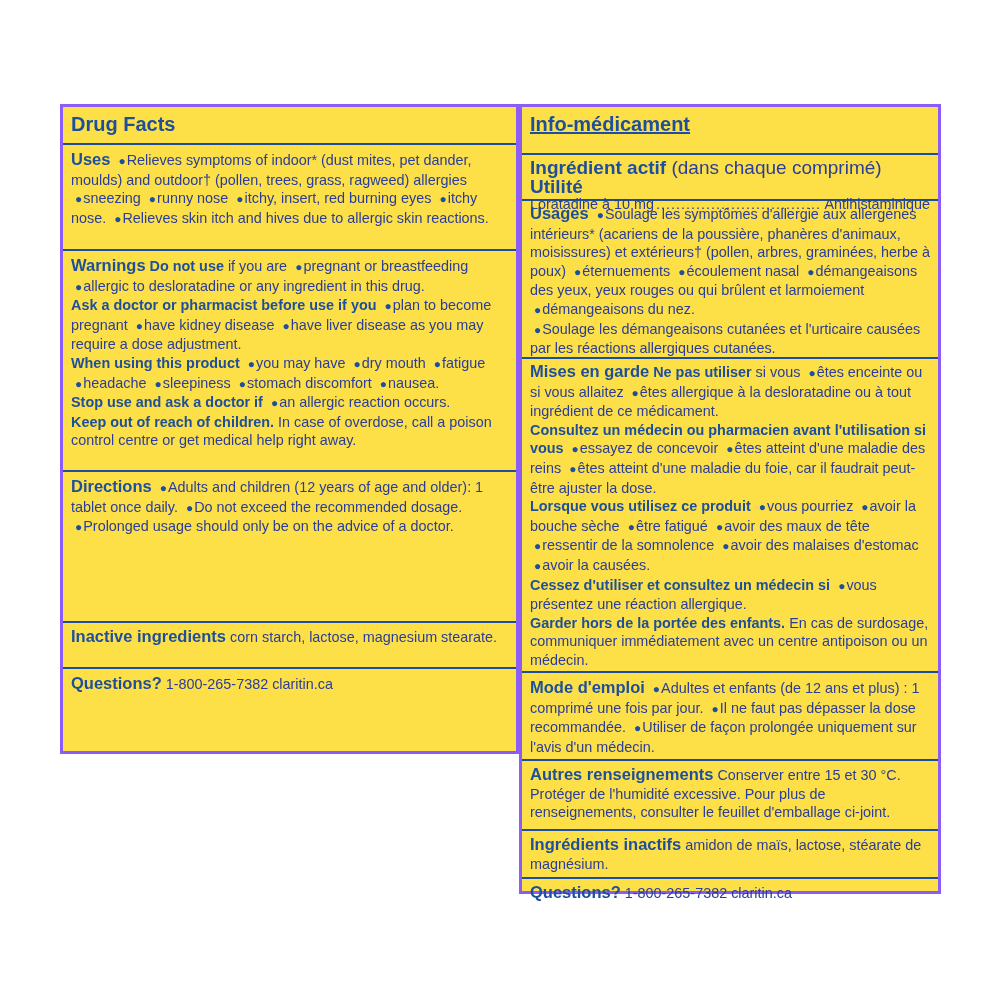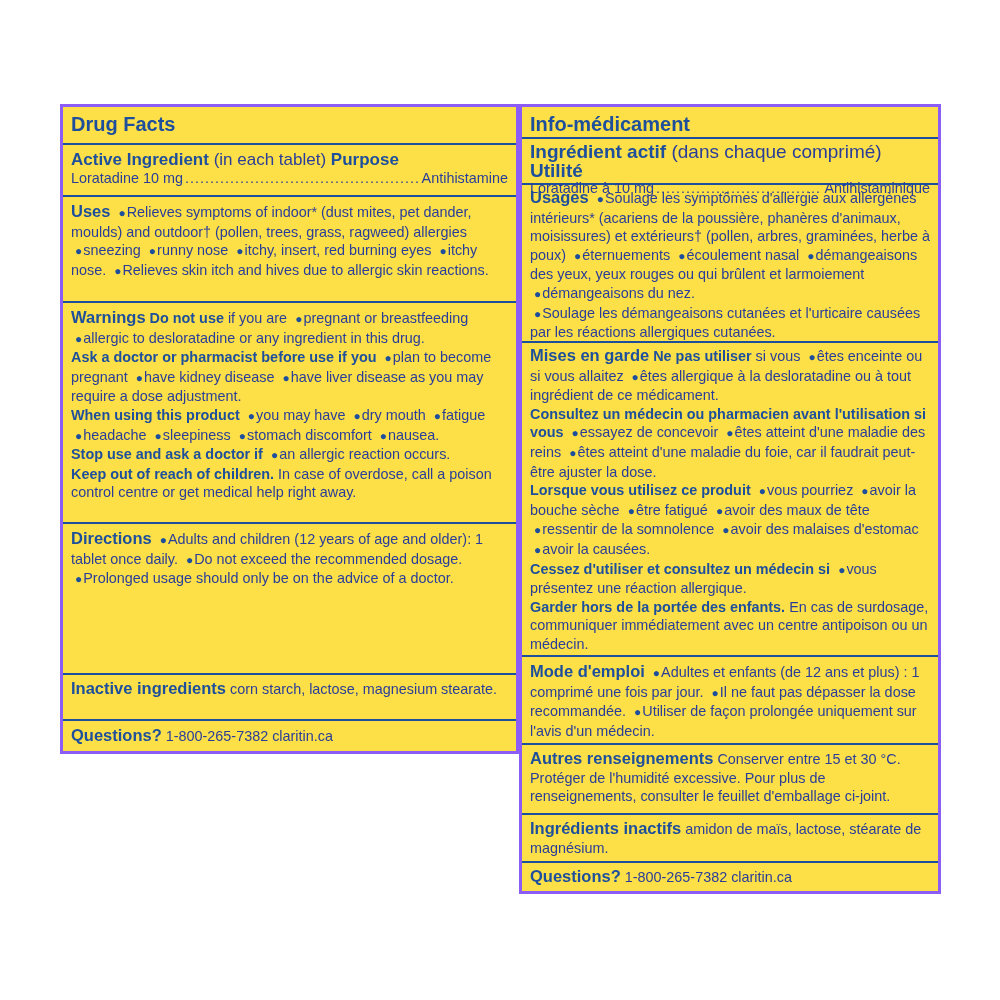--- a/index.html
+++ b/index.html
@@ -19,32 +19,20 @@
   .dots::after { content:"................................................................................................"; }
   .blt { color:#1d4f9c; font-size:12px; margin:0 1px 0 4px; }
   .line { display:block; }
 </style>
 </head>
 <body>
 
 <div class="panel" id="panel-en">
   <div class="sec title" style="height:38px;">Drug Facts</div>
 
-  <div class="sec" style="height:52px;padding-top:5px;">
-    <div style="font-size:17px;line-height:20px;">
-      <span class="b">Active Ingredient</span>
-      <span>(in each tablet)</span>
-      <span class="b">Purpose</span>
-    </div>
-    <div class="row">
-      <span>Loratadine 10 mg</span>
-      <span class="dots"></span>
-      <span>Antihistamine</span>
-    </div>
-  </div>
 
   <div class="sec txt" style="height:106px;padding-top:5px;">
     <span class="h">Uses</span>
     <span class="blt">●</span><span>Relieves symptoms of indoor* (dust mites, pet dander, moulds) and outdoor† (pollen, trees, grass, ragweed) allergies</span>
     <span class="blt">●</span><span>sneezing</span>
     <span class="blt">●</span><span>runny nose</span>
     <span class="blt">●</span><span>itchy, insert, red burning eyes</span>
     <span class="blt">●</span><span>itchy nose.</span>
     <span class="blt">●</span><span>Relieves skin itch and hives due to allergic skin reactions.</span>
   </div>
@@ -95,21 +83,21 @@
     <span>corn starch, lactose, magnesium stearate.</span>
   </div>
 
   <div class="sec txt" style="padding-top:5px;">
     <span class="h">Questions?</span>
     <span>1-800-265-7382 claritin.ca</span>
   </div>
 </div>
 
 <div class="panel" id="panel-fr">
-  <div class="sec title" style="height:32px;">Info-médicament</div>
+  <div class="sec title" style="height:48px;text-decoration:underline;">Info-médicament</div>
 
   <div class="sec" style="height:46px;padding-top:3px;">
     <div style="font-size:19px;line-height:19px;">
       <span class="b">Ingrédient actif</span>
       <span>(dans chaque comprimé)</span>
       <span class="b">Utilité</span>
     </div>
     <div class="row">
       <span>Loratadine à 10 mg</span>
       <span class="dots"></span>

